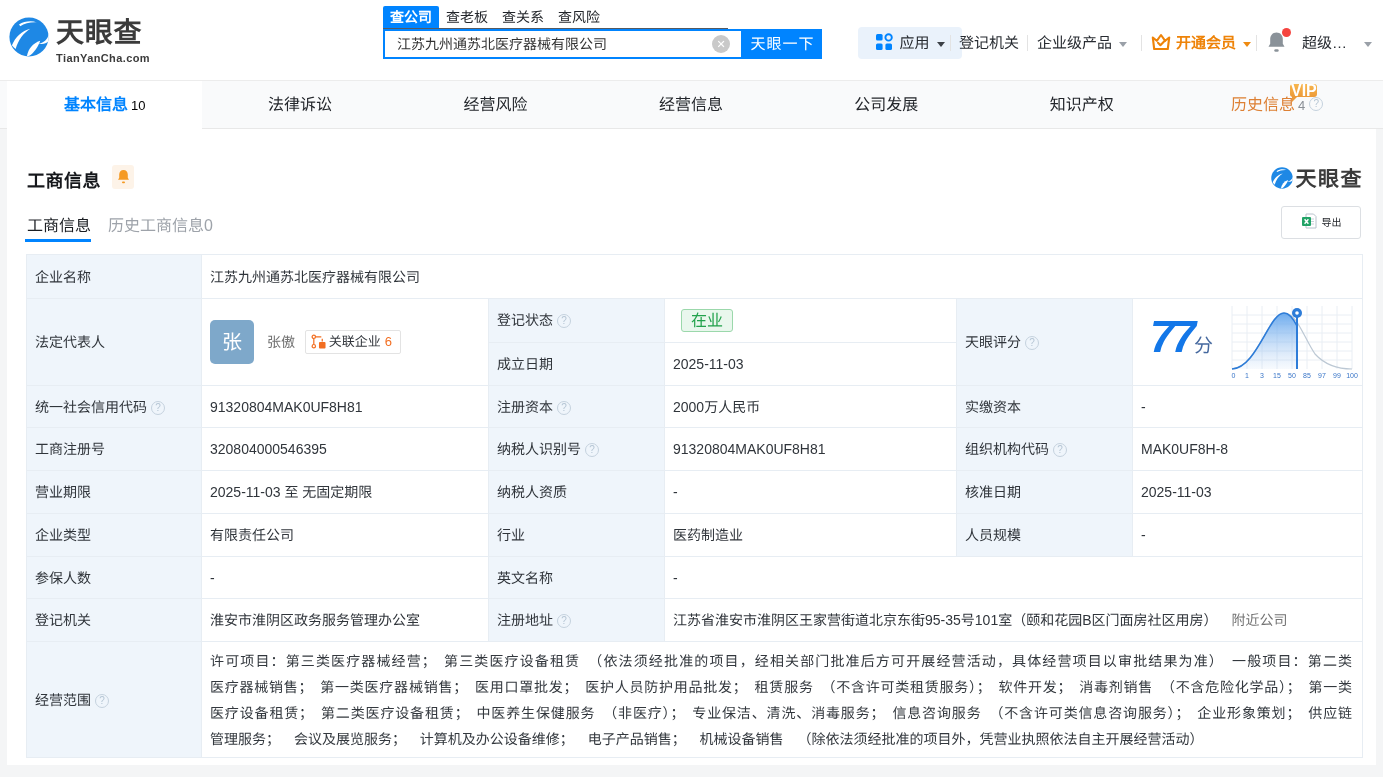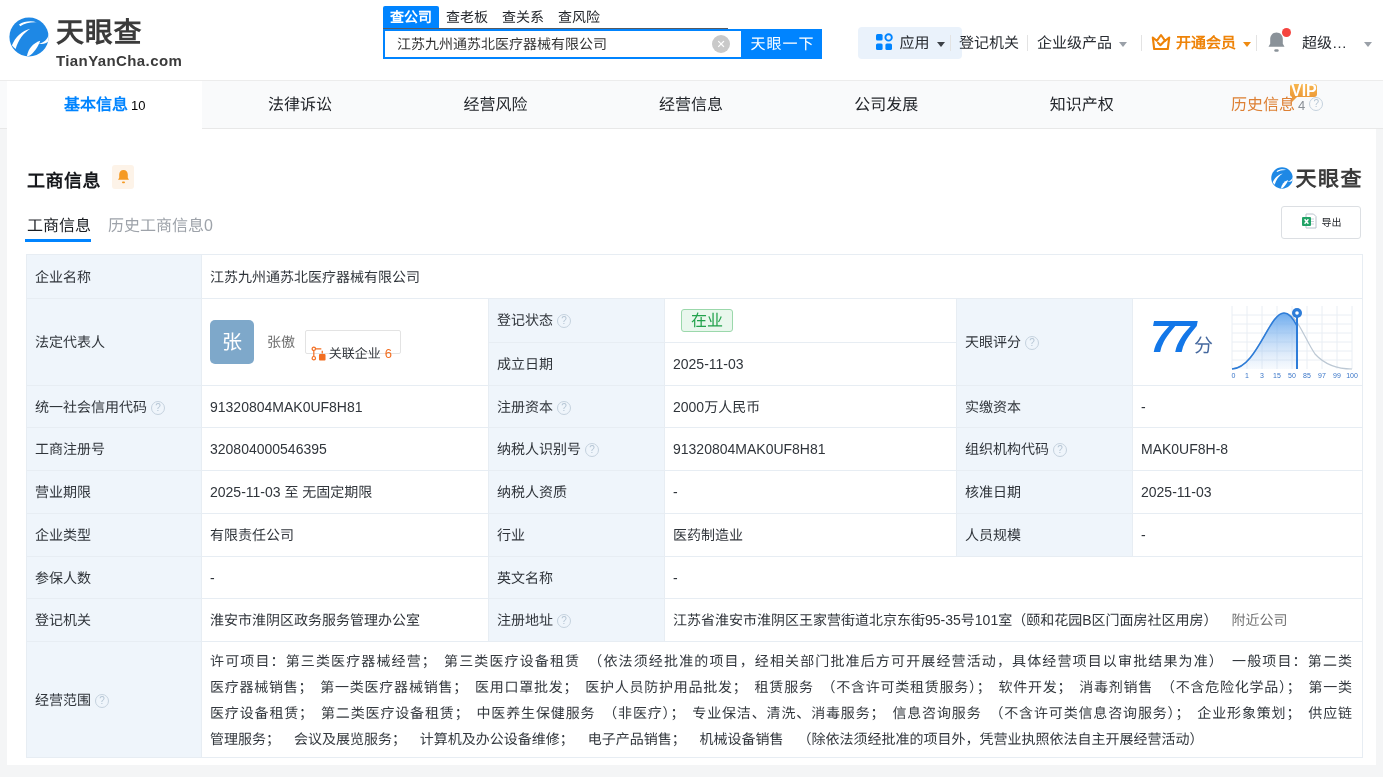--- a/index.html
+++ b/index.html
@@ -3,21 +3,21 @@
 <meta charset="utf-8">
 <title>江苏九州通苏北医疗器械有限公司</title>
 <style>
 *{margin:0;padding:0;box-sizing:border-box}
 html,body{width:1383px;font-family:"Liberation Sans",sans-serif;background:#f4f5f6;color:#333}
 body{position:relative;height:777px;overflow:hidden}
 .hdr{position:absolute;left:0;top:0;width:1383px;height:80px;background:#fff}
 .hdr .it{position:absolute}
 
 .logo-cn{font-size:28px;font-weight:700;color:#3b3b3b;letter-spacing:.8px;line-height:28px}
-.logo-en{font-size:15px;font-weight:700;color:#3b3b3b;letter-spacing:.4px;margin-top:5px}
+.logo-en{font-size:11px;font-weight:700;color:#3b3b3b;letter-spacing:.4px;margin-top:5px}
 .banner{left:153px;top:16px;width:214px;height:42px;background:#e23d3d;border-radius:2px;color:#fff;text-align:center;padding-top:4px}
 .banner .b1{font-size:12.5px;letter-spacing:4.5px;line-height:17px;margin-left:4px}
 .banner .b2{font-size:13px;letter-spacing:.4px;line-height:17px}
 
 .stabs{left:383px;top:6px;display:flex;height:23px;border-bottom:1px solid #565a60;width:345px}
 .stab{font-size:14px;color:#23262b;padding:0 7px;line-height:22px}
 .stab.act{background:#0084ff;color:#fff;font-weight:700;border-radius:2px 2px 0 0}
 .sinput{left:383px;top:29px;width:360px;height:30px;border:2px solid #0084ff;background:#fff;line-height:26px;font-size:14px;color:#333;padding-left:12px}
 .sclear{position:absolute;right:11px;top:4px;width:18px;height:18px;border-radius:50%;background:#c9c9c9;color:#fff;text-align:center;line-height:18px;font-size:11px}
 .sbtn{left:743px;top:29px;width:79px;height:30px;background:#0084ff;color:#fff;font-size:15px;text-align:center;line-height:30px;letter-spacing:1px}
@@ -53,21 +53,21 @@
 .subu{left:18px;top:110px;width:66px;height:3px;background:#0084ff}
 .export{right:15px;top:77px;width:80px;height:33px;border:1px solid #dcdfe3;border-radius:3px;background:#fff;text-align:center;line-height:31px;font-size:10px;color:#23262b}
 
 table.info{position:absolute;left:19px;top:125px;border-collapse:collapse;table-layout:fixed;width:1336px}
 table.info td{border:1px solid #e7edf3;font-size:14px;color:#30353b;padding:0 10px 0 8px;vertical-align:middle;line-height:20px;overflow:hidden}
 td.lbl{background:#eff5fb;color:#2e3642}
 td.val{background:#fff}
 .tag-zy{display:inline-block;background:#e9f7ed;border:1px solid #9bd8ab;color:#23a24d;border-radius:3px;font-size:16px;line-height:21px;padding:0 9px;margin-left:8px}
 .avatar{display:inline-block;width:44px;height:44px;background:#7ea8ca;border-radius:5px;color:#fff;font-size:20px;text-align:center;line-height:44px;vertical-align:middle}
 .link{color:#737373;text-decoration:none}
-.rel-tag{display:inline-block;border:1px solid #e3e3e3;border-radius:2px;background:#fff;height:24px;line-height:22px;padding:12px 8px 0 5px;font-size:13px;color:#33373d;vertical-align:middle;margin-left:6px}
+.rel-tag{display:inline-block;border:1px solid #e3e3e3;border-radius:2px;background:#fff;height:24px;line-height:22px;padding:0 8px 0 5px;font-size:13px;color:#33373d;vertical-align:middle;margin-left:6px}
 .rel-tag b{color:#f26e21;font-weight:400;margin-left:4px}
 .scorecell{position:relative;height:86px}
 .score{color:#1377e8;font-size:44px;font-weight:700;font-style:italic;white-space:nowrap;letter-spacing:-3px}
 .score-fen{color:#46699f;font-size:19px;letter-spacing:0;font-weight:400;font-style:normal;margin-left:1px}
 .biz div{line-height:26px;text-align:justify;color:#33383e}
 .biz div.j{text-align-last:justify}
 </style>
 </head>
 <body>
 

